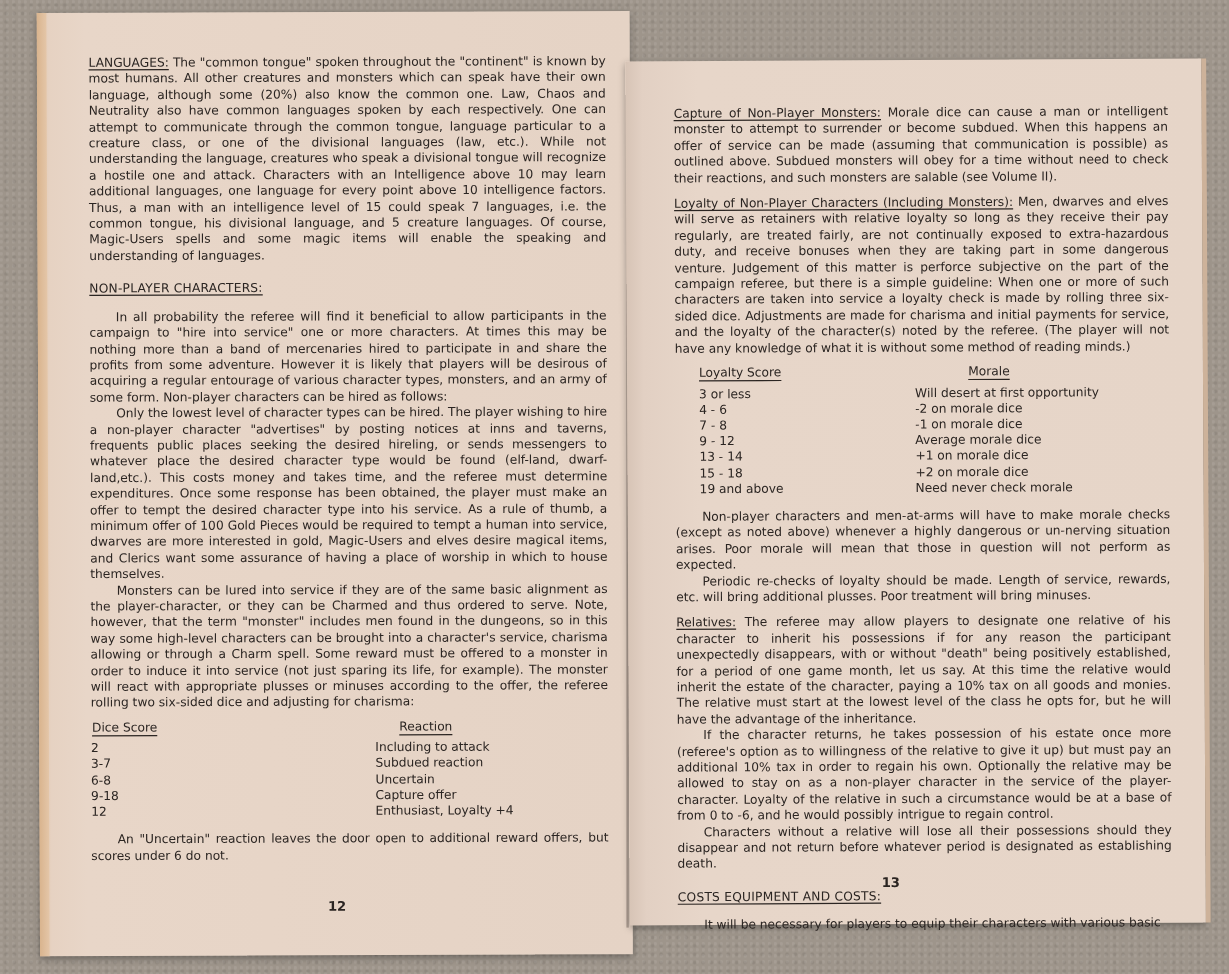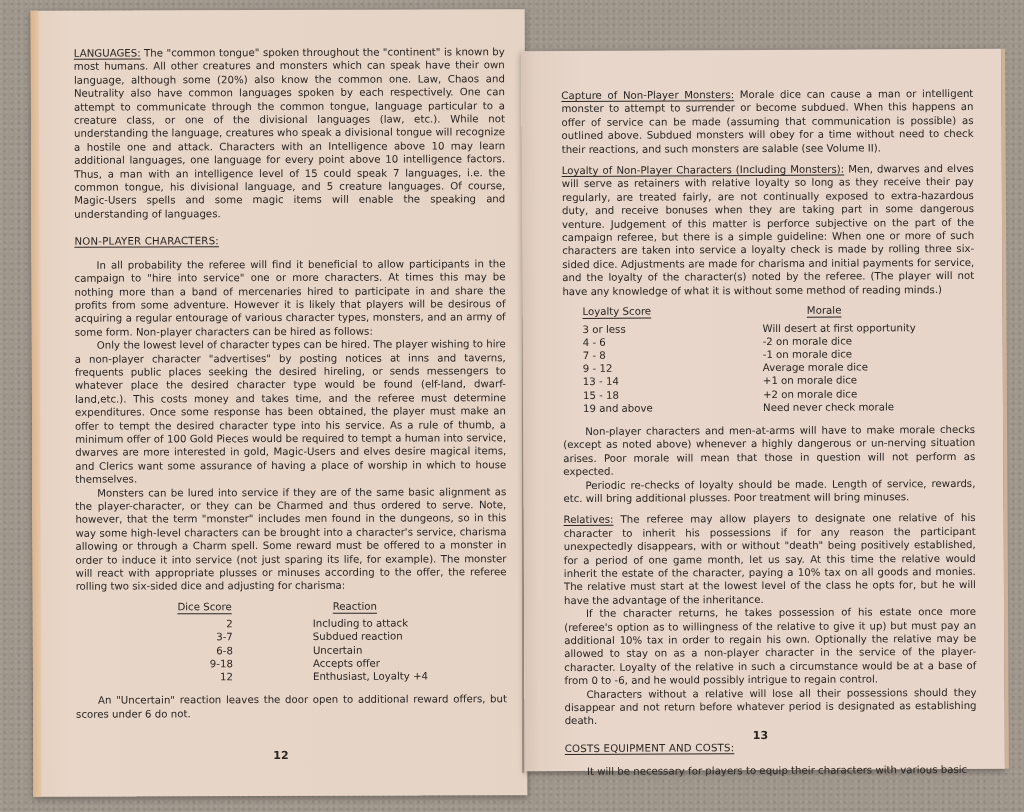--- a/index.html
+++ b/index.html
@@ -43,30 +43,30 @@
     background:#7e6f66; opacity:0.55;
   }
   p { margin:0; text-align:justify; }
   .indent { text-indent: 22px; }
   .u { text-decoration: underline; text-underline-offset:2px; }
   .heading { margin:14px 0 10px 0; letter-spacing:0.2px; }
   .gap { height:8px; }
   table.score { border-collapse:collapse; margin:6px 0 10px 0; }
   table.score th { font-weight:normal; text-decoration:underline; text-underline-offset:3px; padding-bottom:4px; }
   table.score td { padding:0; line-height:13.2px; }
-  .dice td.c1, .dice th.c1 { width:155px; text-align:right;margin-top:25px; }
+  .dice td.c1, .dice th.c1 { width:155px; text-align:left;margin-top:25px; }
   .dice td.c2, .dice th.c2 { padding-left:80px; text-align:left; }
   .dice th.c2 { padding-left:100px; }
   .loyal td.c1 { width:150px; padding-left:20px; }
   .loyal th.c1 { text-align:left; padding-left:20px; }
   .loyal th.c2 { text-align:center; }
   .loyal td.c2 { padding-left:30px; }
   .pagenum { position:absolute; font-weight:bold; font-size:11px; }
   .page-left .pagenum { left:240px; bottom:34px; }
-  .page-right .pagenum { left:228px; bottom:28px; }
+  .page-right .pagenum { left:210px; bottom:28px; }
 </style>
 </head>
 <body>
 
 <div class="page page-left">
   <p><span class="u">LANGUAGES:</span><span> The "common tongue" spoken throughout the "continent" is known by most humans. All other creatures and monsters which can speak have their own language, although some (20%) also know the common one. Law, Chaos and Neutrality also have common languages spoken by each respectively. One can attempt to communicate through the common tongue, language particular to a creature class, or one of the divisional languages (law, etc.). While not understanding the language, creatures who speak a divisional tongue will recognize a hostile one and attack. Characters with an Intelligence above 10 may learn additional languages, one language for every point above 10 intelligence factors. Thus, a man with an intelligence level of 15 could speak 7 languages, i.e. the common tongue, his divisional language, and 5 creature languages. Of course, Magic-Users spells and some magic items will enable the speaking and understanding of languages.</span></p>
 
   <div class="heading"><span class="u">NON-PLAYER CHARACTERS:</span></div>
 
   <p class="indent">In all probability the referee will find it beneficial to allow participants in the campaign to "hire into service" one or more characters. At times this may be nothing more than a band of mercenaries hired to participate in and share the profits from some adventure. However it is likely that players will be desirous of acquiring a regular entourage of various character types, monsters, and an army of some form. Non-player characters can be hired as follows:</p>
@@ -86,21 +86,21 @@
     <tr>
           <td class="c1">3-7</td>
           <td class="c2">Subdued reaction</td>
         </tr>
     <tr>
           <td class="c1">6-8</td>
           <td class="c2">Uncertain</td>
         </tr>
     <tr>
           <td class="c1">9-18</td>
-          <td class="c2">Accepts offer</td>
+          <td class="c2">Capture offer</td>
         </tr>
     <tr>
           <td class="c1">12</td>
           <td class="c2">Enthusiast, Loyalty +4</td>
         </tr>
   </tbody>
     </table>
 
   <p class="indent">An "Uncertain" reaction leaves the door open to additional reward offers, but scores under 6 do not.</p>
 

